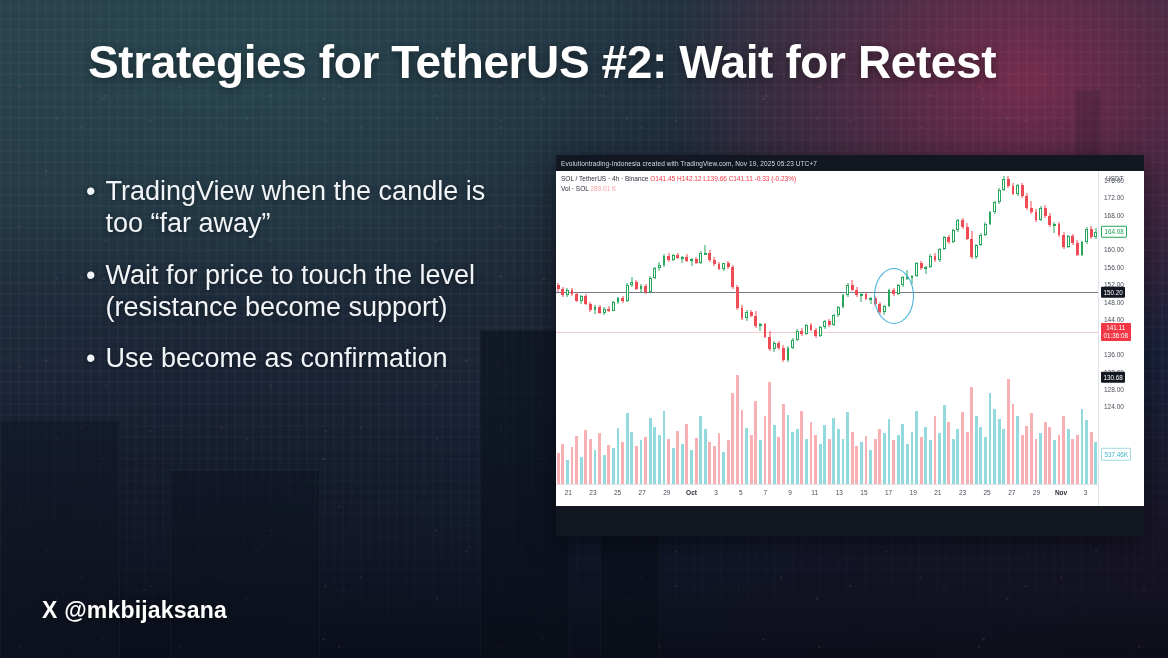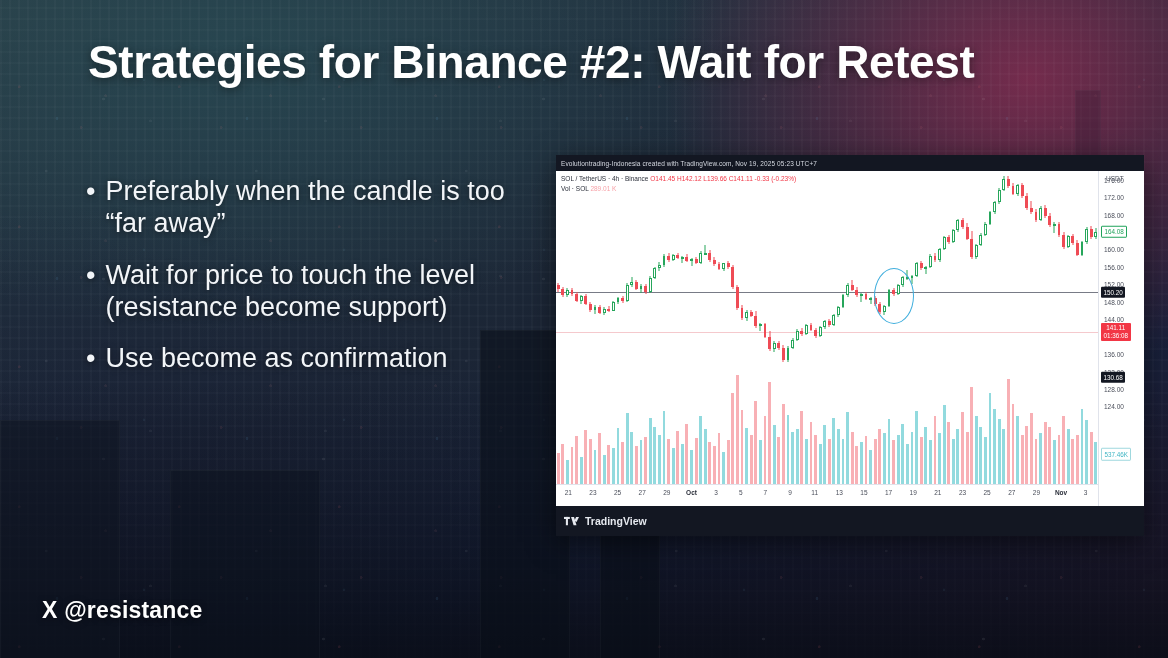--- a/index.html
+++ b/index.html
@@ -202,26 +202,26 @@
 <div id="slide">
 
   <div class="tex bldgs"></div>
   <div class="tex speck"></div>
   <div class="tower" style="left:480px;top:330px;width:90px;height:330px;"></div>
   <div class="tower" style="left:600px;top:400px;width:60px;height:260px;"></div>
   <div class="tower" style="left:0px;top:420px;width:120px;height:240px;background:rgba(14,20,32,.5);"></div>
   <div class="tower" style="left:170px;top:470px;width:150px;height:190px;background:rgba(12,17,28,.45);"></div>
   <div class="tower" style="left:1075px;top:90px;width:26px;height:200px;background:rgba(60,30,55,.35);"></div>
 
-  <h1 id="title">Strategies for Binance #2: Wait for Retest</h1>
+  <h1 id="title">Strategies for TetherUS #2: Wait for Retest</h1>
 
   <div id="bullets">
     <div class="bullet">
       <span class="dot">•</span>
-      <span class="btxt">Preferably when the candle is too “far away”</span>
+      <span class="btxt">TradingView when the candle is too “far away”</span>
     </div>
     <div class="bullet">
       <span class="dot">•</span>
       <span class="btxt">Wait for price to touch the level (resistance become support)</span>
     </div>
     <div class="bullet">
       <span class="dot">•</span>
       <span class="btxt">Use become as confirmation</span>
     </div>
   </div>
@@ -898,35 +898,26 @@
           <div class="ybadge dark" style="top: 206.298px;">
             <div>130.68</div>
           </div>
           <div class="ybadge cyan" style="top: 283px;">
             <div>537.46K</div>
           </div>
         </div>
 
     </div>
 
-    <div id="tv-foot">
-      <svg width="15" height="11" viewBox="0 0 36 26">
-        <rect x="0" y="2" width="14" height="5" fill="#e6e9ef"></rect>
-        <rect x="4.5" y="2" width="5" height="20" fill="#e6e9ef"></rect>
-        <polygon points="17,2 24,2 30,22 23,22" fill="#e6e9ef"></polygon>
-        <polygon points="29,2 36,2 30,14 25,11" fill="#e6e9ef"></polygon>
-      </svg>
-      <span>TradingView</span>
+
+  </div>
+
+  <div id="footer">
+
+
+    <div class="handle" id="x-handle">
+      <span>X @mkbijaksana</span>
     </div>
 
+
   </div>
 
-  <div id="footer">
-
-
-    <div class="handle" id="x-handle">
-      <span>X @resistance</span>
-    </div>
-
-
-  </div>
-
 </div>
 
 </body></html>

